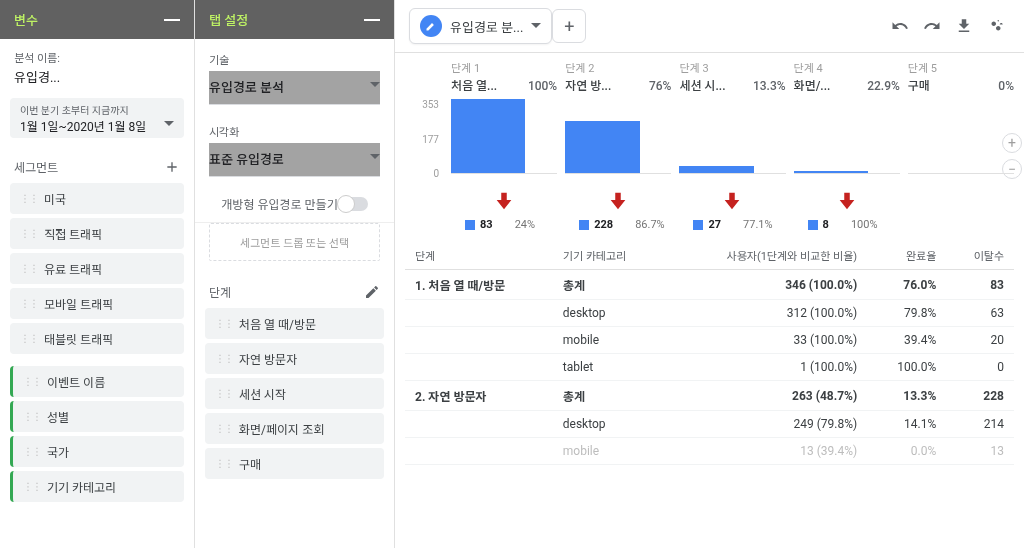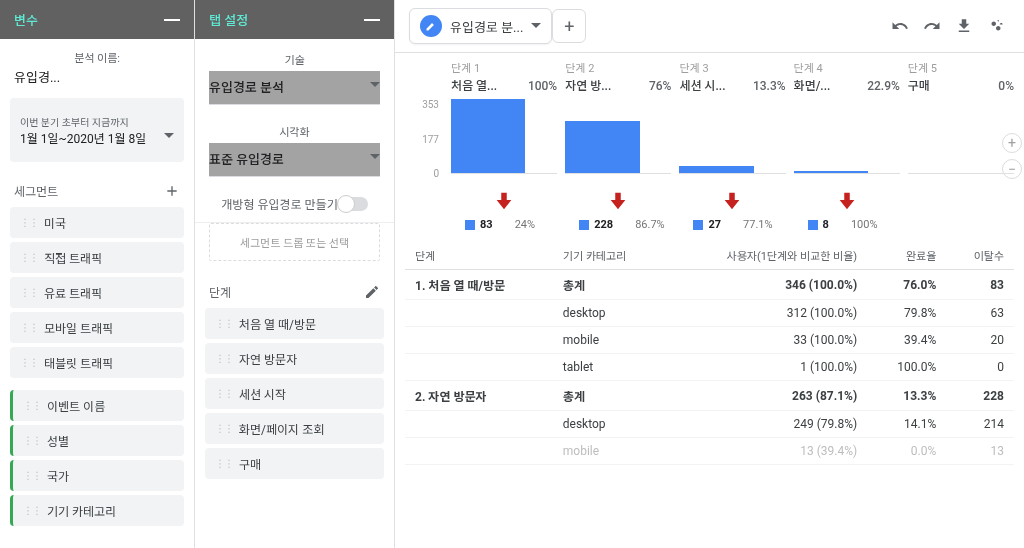--- a/index.html
+++ b/index.html
@@ -2,27 +2,27 @@
 <html><head>
 <meta charset="utf-8">
 <style>
 * { box-sizing: border-box; margin: 0; padding: 0; }
 body { font-family: Roboto, "Noto Sans KR", Arial, sans-serif; font-size: 13px; color: #212121; background: #fff; width: 1024px; height: 548px; overflow: hidden; display: flex; }
 
 
 .panel { border-right: 1px solid #e0e0e0; display: flex; flex-direction: column; overflow-y: auto; }
 .panel-vars { width: 195px; min-width: 195px; }
 .panel-tab { width: 200px; min-width: 200px; }
-.panel-header { background: #616161; color: #5eead4; padding: 10px 14px; display: flex; align-items: center; justify-content: space-between; font-size: 13px; font-weight: 500; }
+.panel-header { background: #616161; color: #bef264; padding: 10px 14px; display: flex; align-items: center; justify-content: space-between; font-size: 13px; font-weight: 500; }
 
 .sub-section { padding: 10px 14px 4px; }
-.sub-label { font-size: 11px; color: #5f6368; margin-bottom: 2px; text-align: center; }
+.sub-label { font-size: 11px; color: #5f6368; margin-bottom: 2px; }
 .sub-value { font-size: 13px; color: #202124; }
 
-.date-box { background: #f1f3f4; border-radius: 4px; margin: 8px 10px; padding: 16px 10px; }
+.date-box { background: #f1f3f4; border-radius: 4px; margin: 8px 10px; padding: 4px 10px; }
 .date-box .range-label { font-size: 10px; color: #5f6368; }
 .date-box .range-val { font-size: 12px; color: #202124; display: flex; justify-content: space-between; align-items: center; }
 
 .section-head { padding: 12px 14px 6px; display: flex; justify-content: space-between; align-items: center; color: #5f6368; font-size: 12px; }
 .section-head svg { width: 16px; height: 16px; fill: #5f6368; }
 
 .chip-list { padding: 2px 10px 6px; }
 .chip { background: #f1f3f4; border-radius: 4px; padding: 7px 10px; margin-bottom: 4px; display: flex; align-items: center; gap: 6px; font-size: 12px; color: #3c4043; }
 .chip .grip { color: #bdbdbd; font-size: 10px; letter-spacing: -1px; }
 .chip.metric { border-left: 3px solid #34a853; }
@@ -383,21 +383,21 @@
           <tr>
             <td></td>
             <td>tablet</td>
             <td>1 (100.0%)</td>
             <td>100.0%</td>
             <td>0</td>
           </tr>
           <tr class="bold">
             <td>2. 자연 방문자</td>
             <td>총계</td>
-            <td>263 (87.1%)</td>
+            <td>263 (48.7%)</td>
             <td>13.3%</td>
             <td>228</td>
           </tr>
           <tr>
             <td></td>
             <td>desktop</td>
             <td>249 (79.8%)</td>
             <td>14.1%</td>
             <td>214</td>
           </tr>

